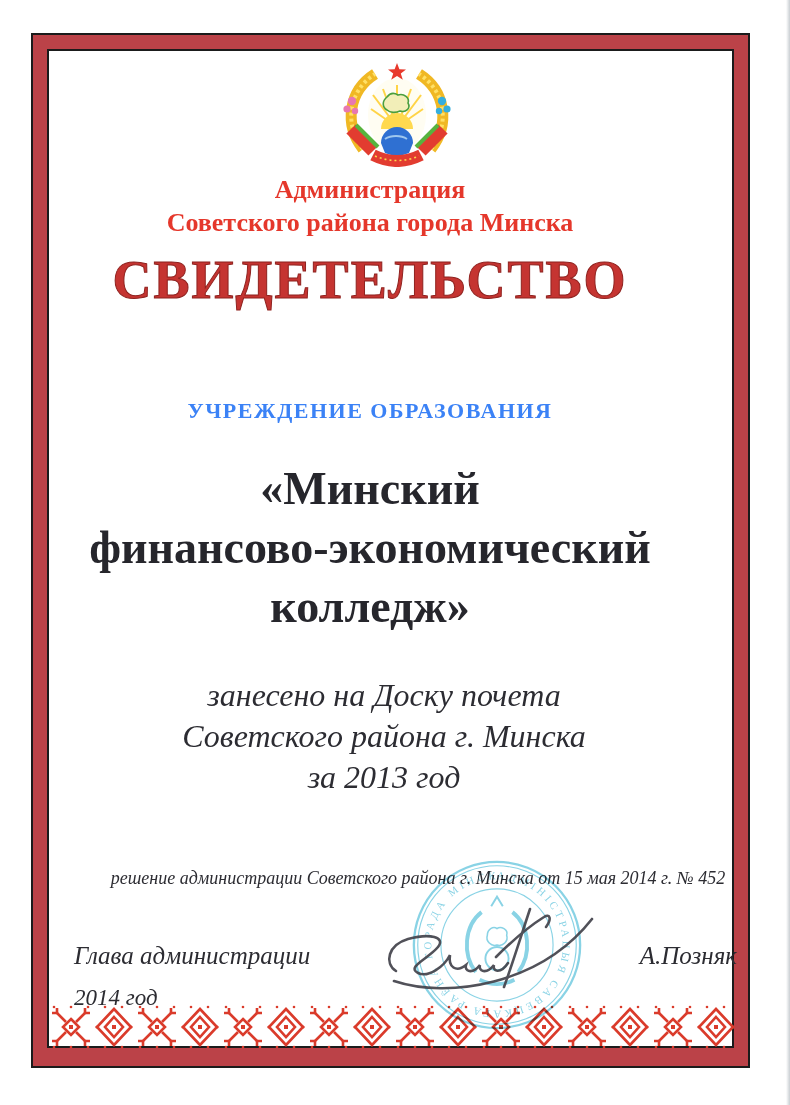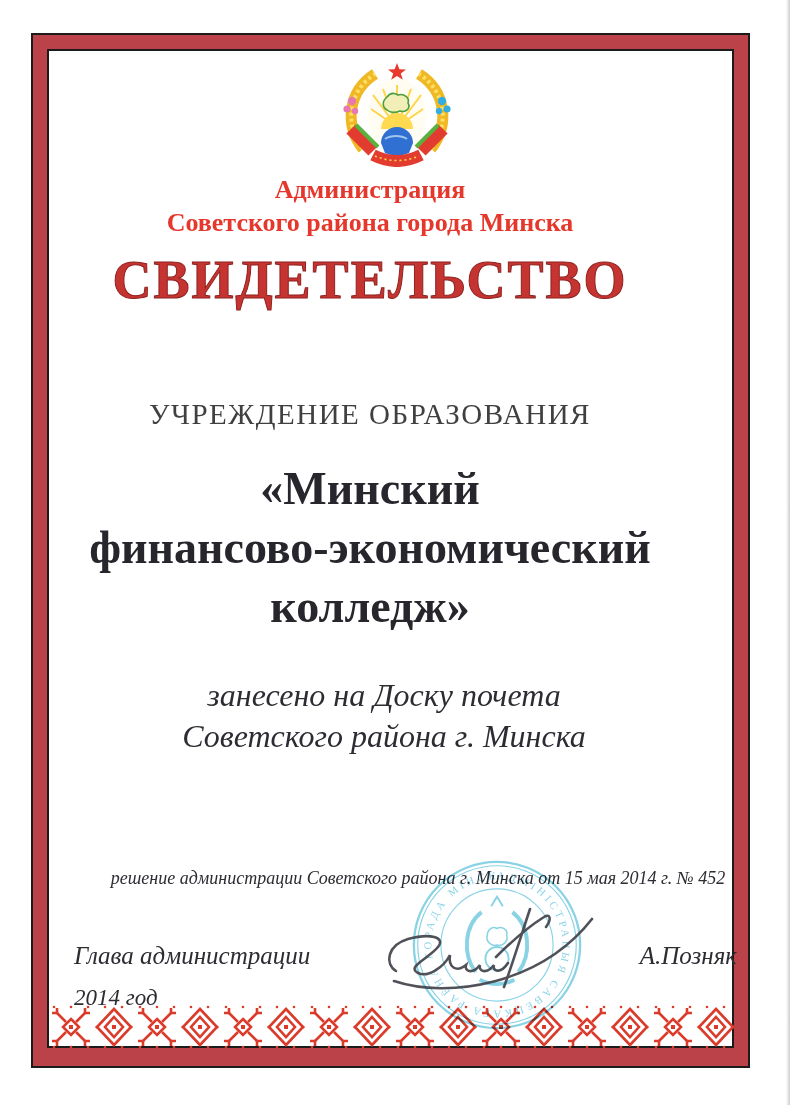--- a/index.html
+++ b/index.html
@@ -18,21 +18,21 @@
   }
   .scan-edge{right:0;top:0;width:4px;height:100%;
     background:linear-gradient(to right,#ffffff,#c9ced2);}
   
   .center{left:33px;width:674px;text-align:center;}
   .org-line{font-weight:bold;color:#e5372b;font-size:26px;line-height:33px;}
   .doc-title{
     font-weight:bold;color:#c53431;font-size:54px;letter-spacing:2px;
     -webkit-text-stroke:1px #8f221f;
   }
-  .intro{font-weight:normal;font-size:29px;letter-spacing:1.5px;color:#404040;}
+  .intro{font-weight:bold;font-size:22px;letter-spacing:1.5px;color:#3b82f6;}
   .inst{font-weight:bold;font-size:46px;line-height:59px;color:#26262c;}
   .cite{font-style:italic;font-size:32px;line-height:41px;color:#2c2c32;padding-left:28px;}
   .decision{font-style:italic;font-size:18px;color:#2c2c32;margin-left:48px;}
   .sig-label{font-style:italic;font-size:25px;color:#2c2c32;}
   .year{font-style:italic;font-size:23px;color:#2c2c32;text-align:right;}
   .stamp-wrap{mix-blend-mode:multiply;opacity:.92;}
 </style>
 </head>
 <body>
 
@@ -99,20 +99,21 @@
 
 <div class="abs center" style="top:459px;">
   <div class="inst">«Минский</div>
   <div class="inst">финансово-экономический</div>
   <div class="inst">колледж»</div>
 </div>
 
 <div class="abs center" style="top:675px;">
   <div class="cite">занесено на Доску почета</div>
   <div class="cite">Советского района г. Минска</div>
+  <div class="cite">за 2013 год</div>
 </div>
 
 <div class="abs center decision" style="top:868px;">решение администрации Советского района г. Минска от 15 мая 2014 г. № 452</div>
 
 <div class="abs" style="left:50px;top:1005px;width:688px;height:44px;z-index:1;">
   <svg width="688" height="44" viewBox="0 0 688 44" preserveAspectRatio="none">
     <defs>
       <pattern id="orn" width="86" height="44" patternUnits="userSpaceOnUse">
         <g stroke="#da3b2b" fill="none" stroke-width="2.6">
           <path d="M21 14 L29 22 L21 30 L13 22 Z"></path>

